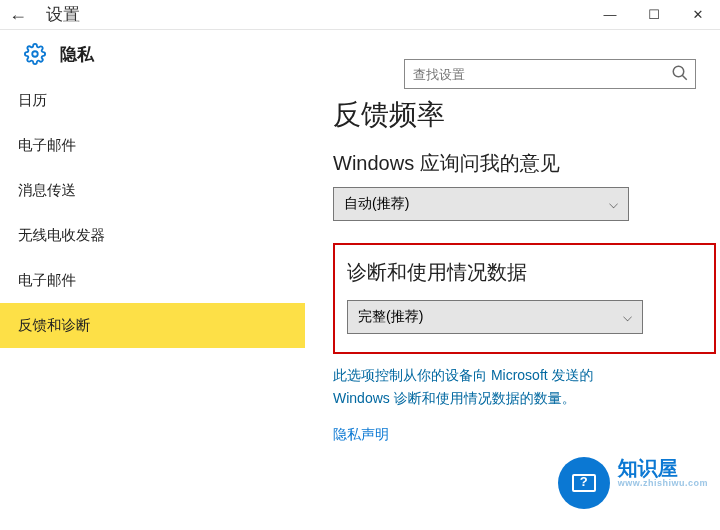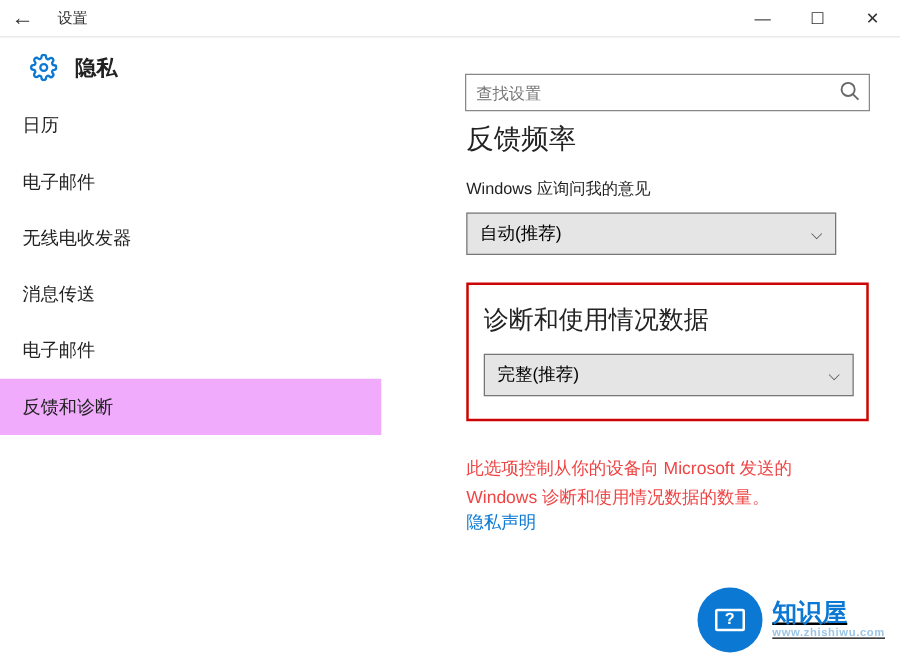--- a/index.html
+++ b/index.html
@@ -1,47 +1,47 @@
 <!DOCTYPE html>
 <html><head>
 <meta charset="utf-8">
 <style>
   * { box-sizing: border-box; margin: 0; padding: 0; font-family: "Microsoft YaHei", "Segoe UI", sans-serif; }
   body { width: 720px; height: 530px; background: #fff; overflow: hidden; position: relative; }
 
   .titlebar { height: 30px; display: flex; align-items: center; border-bottom: 1px solid #e5e5e5; }
   .titlebar .back { width: 36px; text-align: center; font-size: 18px; color: #333; cursor: pointer; }
-  .titlebar .app-title { font-size: 12px; color: #333; margin-left: 10px; }
+  .titlebar .app-title { font-size: 17px; color: #333; margin-left: 10px; }
   .titlebar .spacer { flex: 1; }
   .win-btn { width: 44px; height: 30px; display: flex; align-items: center; justify-content: center; font-size: 13px; color: #333; cursor: pointer; font-family: "Segoe UI Symbol", sans-serif; }
 
   .header { height: 48px; display: flex; align-items: center; padding: 0 24px; gap: 14px; }
   .gear { color: #0b78d3; display: flex; align-items: center; }
   .page-title { font-size: 17px; font-weight: 700; color: #222; }
   .header .spacer { flex: 1; }
-  .search-wrap { position: relative; width: 324px; height: 30px; border: 1px solid #888; display: flex; align-items: center; padding: 0 30px 0 8px; margin-top: 40px; }
+  .search-wrap { position: relative; width: 292px; height: 30px; border: 1px solid #888; display: flex; align-items: center; padding: 0 30px 0 8px; margin-top: 40px; }
   .search-wrap input { border: none; outline: none; width: 100%; font-size: 13px; color: #333; background: transparent; }
   .search-wrap .sicon { position: absolute; right: 6px; top: 4px; color: #555; }
 
-  .content { display: flex; height: calc(530px - 30px - 48px); gap: 40px; }
+  .content { display: flex; height: calc(530px - 30px - 48px); }
   .sidebar { width: 305px; border-right: none; }
   .side-item { height: 45px; display: flex; align-items: center; padding-left: 18px; font-size: 14.5px; color: #222; cursor: pointer; }
-  .side-item.selected { background: #f0abfc; }
+  .side-item.selected { background: #fde047; }
 
   .main { flex: 1; padding: 18px 28px 0 28px; overflow: hidden; }
-  .section-h { font-size: 22px; font-weight: 400; color: #222; margin-bottom: 16px; }
-  .label { font-size: 13px; color: #222; margin-bottom: 10px; }
+  .section-h { font-size: 28px; font-weight: 400; color: #222; margin-bottom: 16px; }
+  .label { font-size: 20px; color: #222; margin-bottom: 10px; }
   .select { width: 296px; height: 34px; border: 1.5px solid #777; display: flex; align-items: center; justify-content: space-between; padding: 0 10px; font-size: 14px; cursor: pointer; background: #e5e5e5; }
   .select .chev { font-size: 12px; color: #444; }
-  .redbox { border: 2.5px solid #cc0403; padding: 14px 12px 18px 12px; margin-top: 22px; margin-bottom: 26px; width: 322px; }
+  .redbox { border: 2.5px solid #cc0403; padding: 14px 12px 18px 12px; margin-top: 22px; margin-bottom: 10px; width: 383px; }
   .redbox .section-h { font-size: 20px; margin-bottom: 14px; }
-  .desc { font-size: 14px; color: #ef4444; line-height: 1.65; width: 320px; }
+  .desc { font-size: 14px; color: #0369a1; line-height: 1.65; margin-bottom: 16px; width: 320px; }
   .link { font-size: 14px; color: #0b78d3; cursor: pointer; display: block; margin-bottom: 10px; }
 
-  .watermark { position: absolute; right: 12px; bottom: 8px; display: flex; align-items: center; gap: 8px; pointer-events: none; text-decoration: underline; }
+  .watermark { position: absolute; right: 12px; bottom: 21px; display: flex; gap: 8px; pointer-events: none; }
   .wm-bubble { width: 52px; height: 52px; border-radius: 50%; background: #0b78d3; display: flex; align-items: center; justify-content: center; }
   .wm-screen { width: 24px; height: 18px; border: 2px solid #fff; border-radius: 2px; position: relative; }
   .wm-screen::after { content: "?"; position: absolute; top: -2px; left: 6px; color: #fff; font-size: 13px; font-weight: 700; }
   .wm-txt { color: #0b78d3; font-weight: 700; line-height: 1.1; }
   .wm-txt .t1 { font-size: 20px; }
   .wm-txt .t2 { font-size: 9px; color: #9cc6e6; letter-spacing: 0.5px; }
 </style>
 </head>
 <body>
 
@@ -71,22 +71,22 @@
           <line x1="21" y1="21" x2="15" y2="15"></line>
         </svg>
     </span>
   </div>
 </div>
 
 <div class="content">
   <div class="sidebar" id="sidebar">
       <div class="side-item">日历</div>
       <div class="side-item">电子邮件</div>
+      <div class="side-item">消息传送</div>
       <div class="side-item">无线电收发器</div>
-      <div class="side-item">消息传送</div>
       <div class="side-item">电子邮件</div>
       <div class="side-item selected">反馈和诊断</div>
     </div>
 
   <div class="main">
     <div>
       <h2 class="section-h">反馈频率</h2>
       <div class="label">Windows 应询问我的意见</div>
       <div class="select">
         <span>自动(推荐)</span>

